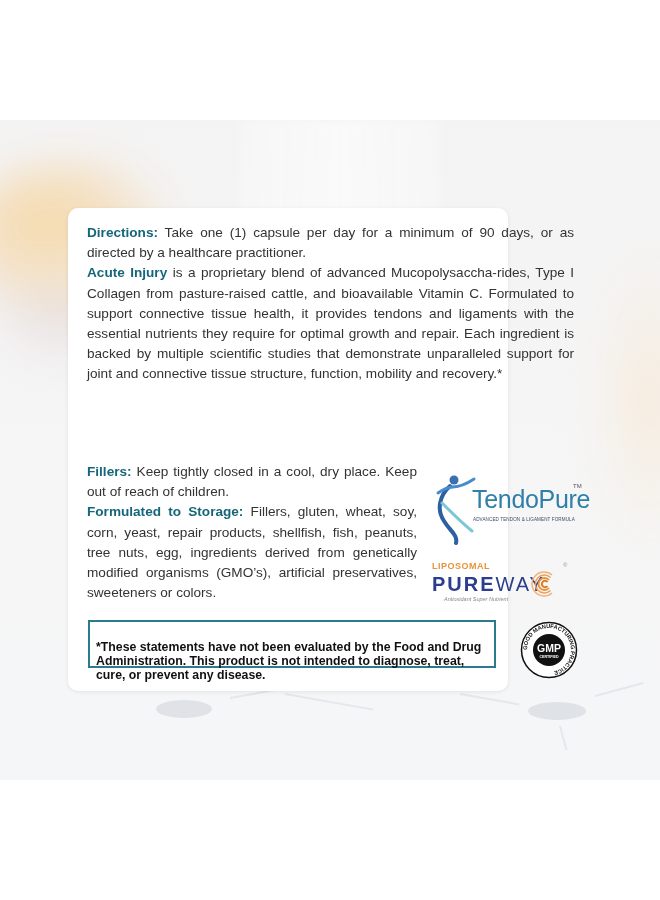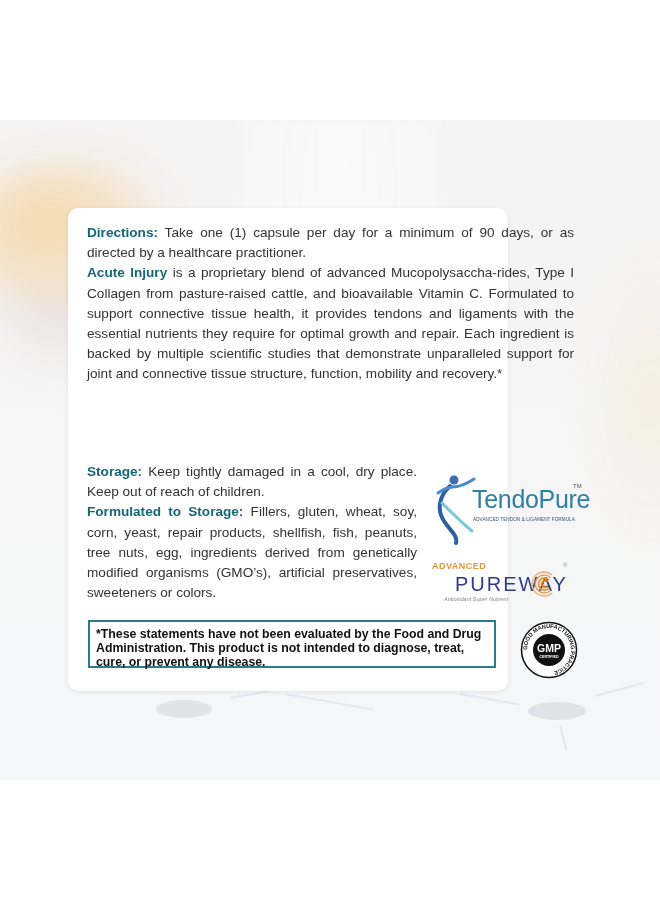--- a/index.html
+++ b/index.html
@@ -30,27 +30,27 @@
   .narrow p { margin:0; }
 
   .logo-tendo { position:absolute; left:364px; top:265px; width:150px; height:72px; }
   .tendo-word { position:absolute; left:40px; top:12px; font-size:25px; color:#2f7fa8; letter-spacing:-0.3px;text-align:right; }
   .tendo-tm { position:absolute; left:141px; top:10px; font-size:6px; color:#555; }
   .tendo-sub { position:absolute; left:41px; top:44px; font-size:4.6px; color:#3a4f6a; letter-spacing:0.1px; white-space:nowrap; }
 
   .logo-pure { position:absolute; left:362px; top:350px; width:150px; height:50px; }
   .lipo { position:absolute; left:2px; top:3px; font-size:9px; font-weight:bold; color:#e8943a; letter-spacing:0.5px; }
   .pureway { position:absolute; left:2px; top:15px; font-size:20px; letter-spacing:2px; color:#2b3d8c; white-space:nowrap; }
-  .pureway .b { font-weight:normal;margin-left:23px; }
+  .pureway .b { font-weight:bold; }
   .anti { position:absolute; left:14px; top:38px; font-size:5.5px; font-style:italic; color:#888; white-space:nowrap; }
   .c-icon { position:absolute; left:100px; top:12px; width:28px; height:28px; }
   .reg { position:absolute; left:133px; top:4px; font-size:6px; color:#999; }
 
   .disclaimer { position:absolute; left:20px; top:412px; width:408px; height:48px;
-       border:2px solid #2a7c8b; box-sizing:border-box; padding:5px 8px 0 6px;
+       border:2px solid #2a7c8b; box-sizing:border-box; padding:18px 8px 0 6px;
        font-size:12.3px; line-height:14.2px; font-weight:bold; color:#111; }
   .gmp { position:absolute; left:452px; top:413px; width:58px; height:58px; }
 </style>
 </head>
 <body>
 
 <div class="bg">
   <div class="blob mauve"></div>
   <div class="blob orange"></div>
   <div class="blob cream"></div>
@@ -64,39 +64,39 @@
   <div class="mol-line" style="left:560px;top:605px;width:25px;transform:rotate(75deg);"></div>
 </div>
 
 <div class="card">
   <div class="text-block">
     <p><span class="lbl">Directions:</span><span> Take one (1) capsule per day for a minimum of 90 days, or as directed by a healthcare practitioner.</span></p>
     <p><span class="lbl">Acute Injury</span><span> is a proprietary blend of advanced Mucopolysaccha-rides, Type I Collagen from pasture-raised cattle, and bioavailable Vitamin C. Formulated to support connective tissue health, it provides tendons and ligaments with the essential nutrients they require for optimal growth and repair. Each ingredient is backed by multiple scientific studies that demonstrate unparalleled support for joint and connective tissue structure, function, mobility and recovery.*</span></p>
   </div>
 
   <div class="narrow">
-    <p><span class="lbl">Storage:</span><span> Keep tightly damaged in a cool, dry place. Keep out of reach of children.</span></p>
+    <p><span class="lbl">Fillers:</span><span> Keep tightly closed in a cool, dry place. Keep out of reach of children.</span></p>
     <p><span class="lbl">Formulated to Storage:</span><span> Fillers, gluten, wheat, soy, corn, yeast, repair products, shellfish, fish, peanuts, tree nuts, egg, ingredients derived from genetically modified organisms (GMO’s), artificial preservatives, sweeteners or colors.</span></p>
   </div>
 
   <div class="logo-tendo">
     <svg width="44" height="72" viewBox="0 0 44 72" style="position:absolute;left:0;top:0;">
       <circle cx="22" cy="7" r="4.5" fill="#3b6fb0"></circle>
       <path d="M18 13 C 8 22, 4 36, 12 48 C 18 58, 26 62, 24 70" stroke="#2d5fa3" stroke-width="4" fill="none" stroke-linecap="round"></path>
       <path d="M20 14 C 28 14, 36 10, 42 6" stroke="#4a8cc9" stroke-width="3" fill="none" stroke-linecap="round"></path>
       <path d="M6 20 C 12 16, 16 14, 20 14" stroke="#4a8cc9" stroke-width="3" fill="none" stroke-linecap="round"></path>
       <path d="M10 30 C 20 40, 30 50, 40 58" stroke="#7cc7d6" stroke-width="3" fill="none" stroke-linecap="round"></path>
     </svg>
     <span class="tendo-word">TendoPure</span>
     <span class="tendo-tm">TM</span>
     <span class="tendo-sub">ADVANCED TENDON &amp; LIGAMENT FORMULA</span>
   </div>
 
   <div class="logo-pure">
-    <span class="lipo">ADVANCED</span>
+    <span class="lipo">LIPOSOMAL</span>
     <span class="pureway"><span class="b">PURE</span><span>WAY</span></span>
     <svg class="c-icon" viewBox="0 0 28 28">
       <path d="M22 5 A12 12 0 1 0 22 23" stroke="#f0b27a" stroke-width="1.5" fill="none"></path>
       <path d="M20.5 7.5 A9 9 0 1 0 20.5 20.5" stroke="#eda05a" stroke-width="1.5" fill="none"></path>
       <path d="M19 10 A6 6 0 1 0 19 18" stroke="#e8943a" stroke-width="1.8" fill="none"></path>
       <path d="M17.5 12 A3.2 3.2 0 1 0 17.5 16" stroke="#e07f22" stroke-width="2" fill="none"></path>
     </svg>
     <span class="reg">®</span>
     <span class="anti">Antioxidant Super Nutrient</span>
   </div>

